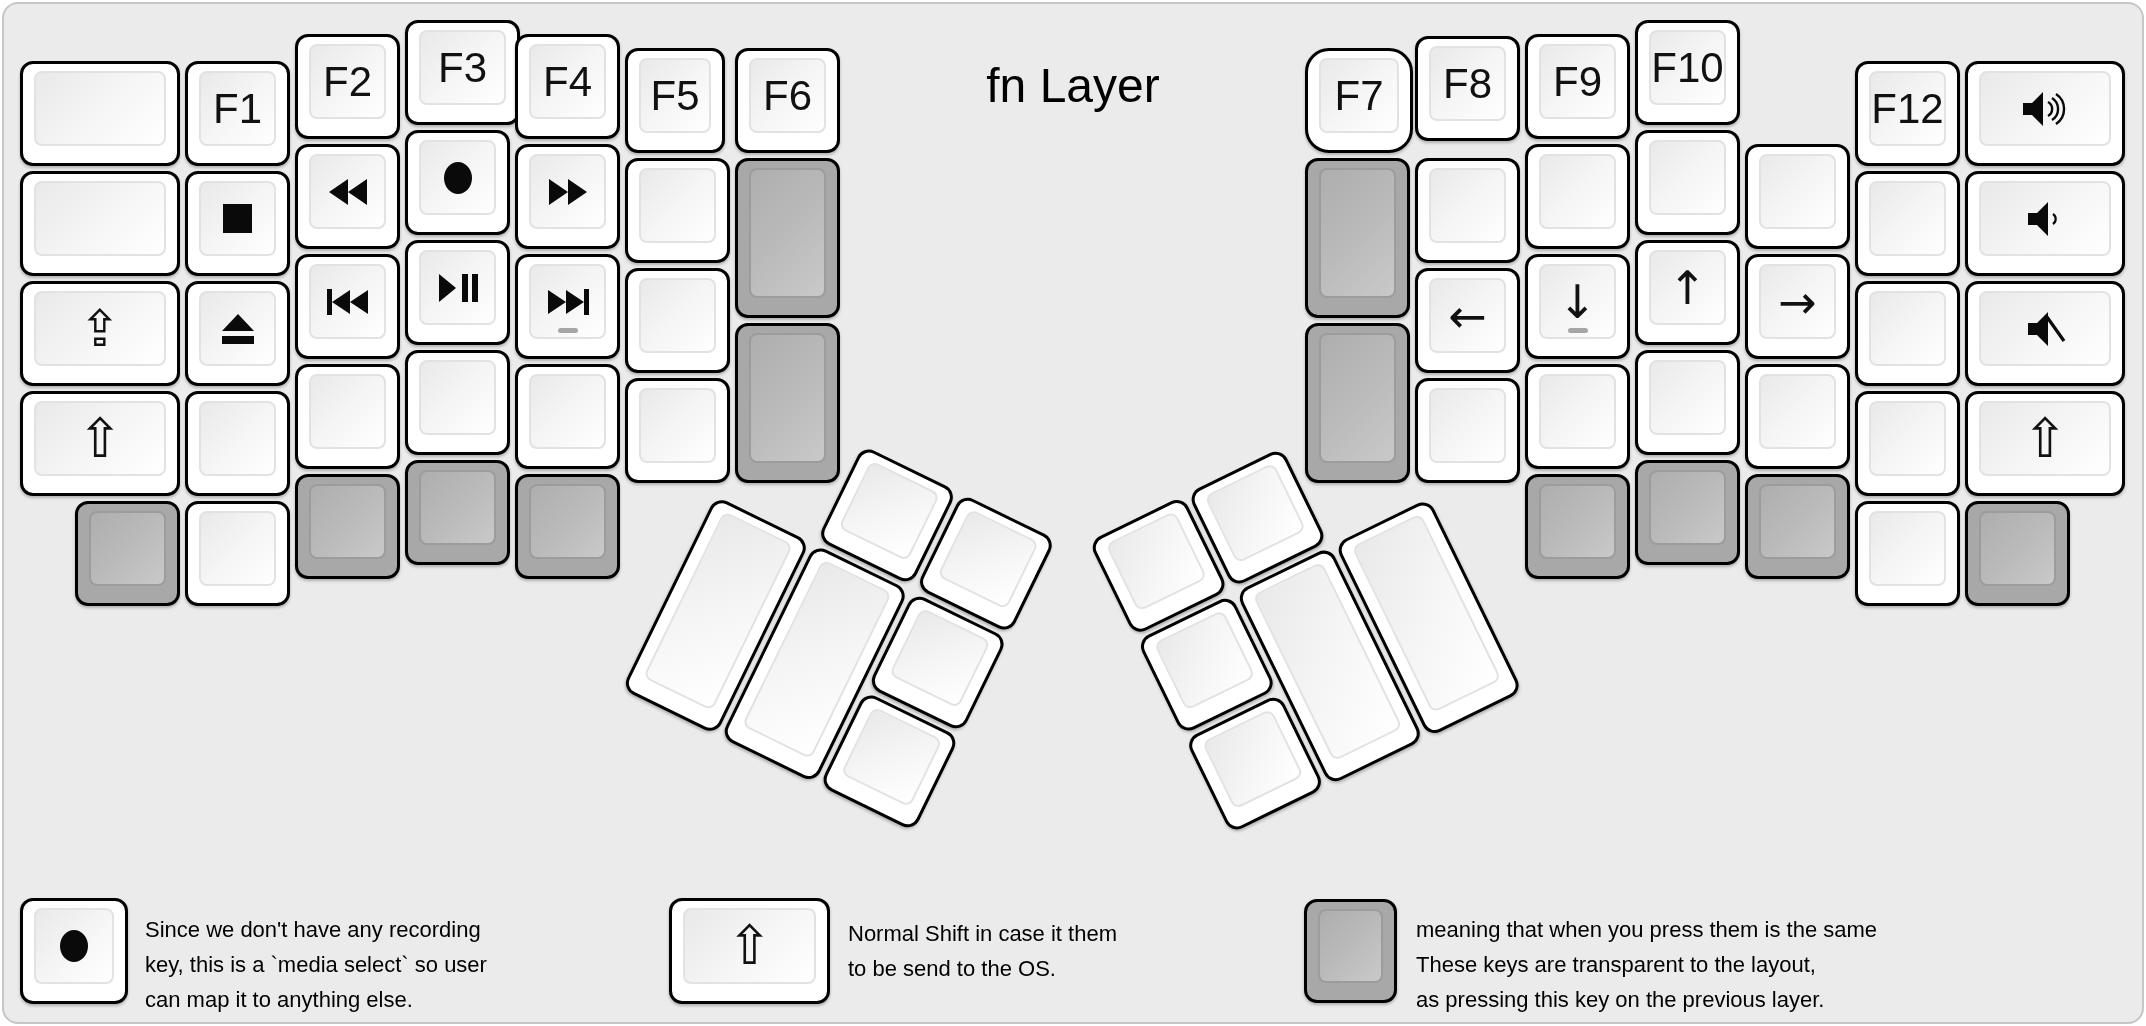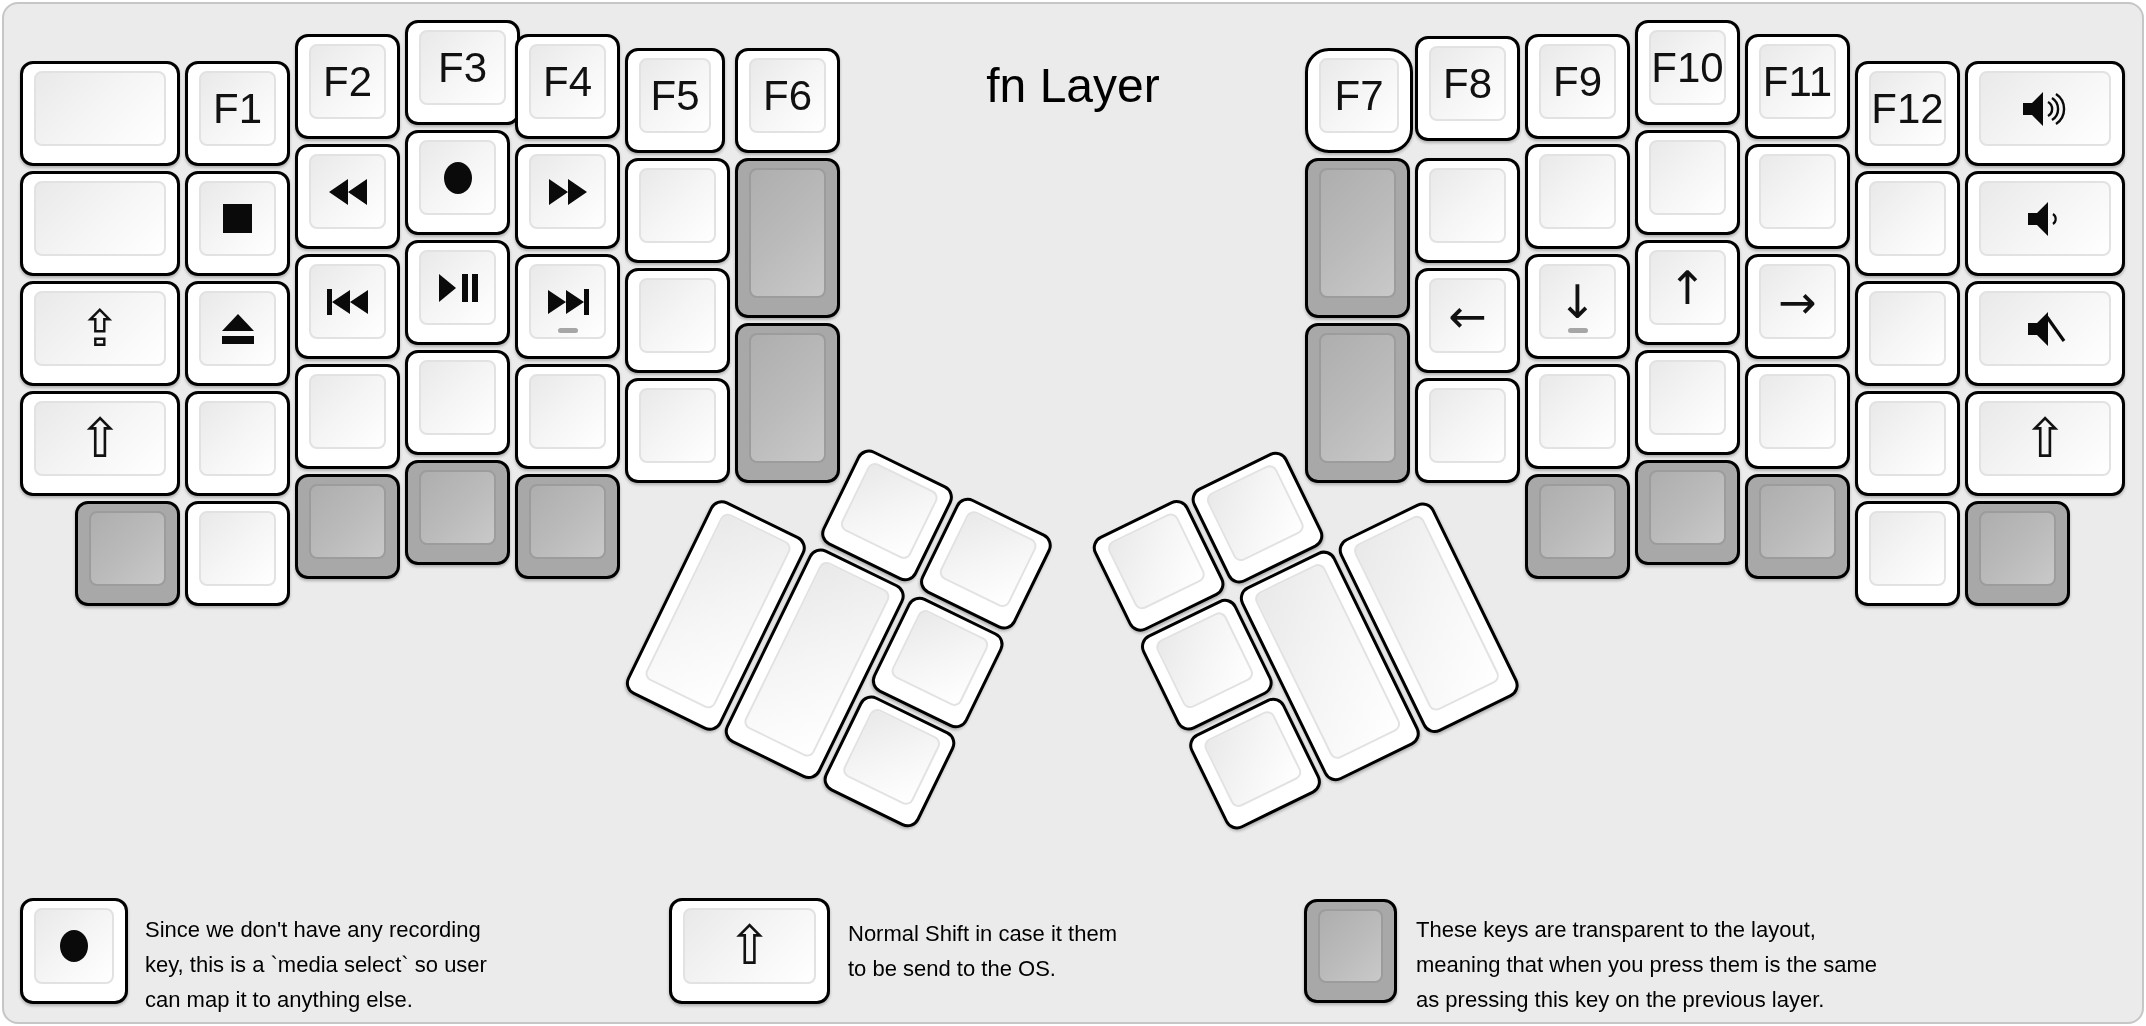--- a/index.html
+++ b/index.html
@@ -256,25 +256,20 @@
         <div class="face"></div>
       </div>
       <div class="key" style="left: 330px; top: 220px; width: 105px; height: 105px;">
         <div class="face">
           <span class="char" style="font-size: 46px;">↑</span>
         </div>
       </div>
       <div class="key" style="left: 330px; top: 330px; width: 105px; height: 105px;">
         <div class="face"></div>
       </div>
-      <div class="key" style="left: 440px; top: 14px; width: 105px; height: 105px;">
-        <div class="face">
-          <span class="label">F11</span>
-        </div>
-      </div>
       <div class="key" style="left: 440px; top: 124px; width: 105px; height: 105px;">
         <div class="face"></div>
       </div>
       <div class="key" style="left: 440px; top: 234px; width: 105px; height: 105px;">
         <div class="face">
           <span class="char" style="font-size: 46px;">→</span>
         </div>
       </div>
       <div class="key" style="left: 440px; top: 344px; width: 105px; height: 105px;">
         <div class="face"></div>
@@ -406,17 +401,17 @@
       </div>
     </div>
     <div class="legend-text" style="left: 848px; top: 916px;">
       <div>Normal Shift in case it them</div>
       <div>to be send to the OS.</div>
     </div>
     <div class="key gray" style="left: 1304px; top: 899px; width: 93px; height: 104px;">
       <div class="face"></div>
     </div>
     <div class="legend-text" style="left: 1416px; top: 912px;">
+      <div>meaning that when you press them is the same</div>
       <div>These keys are transparent to the layout,</div>
-      <div>meaning that when you press them is the same</div>
       <div>as pressing this key on the previous layer.</div>
     </div>
   </div>
 
 </body></html>

